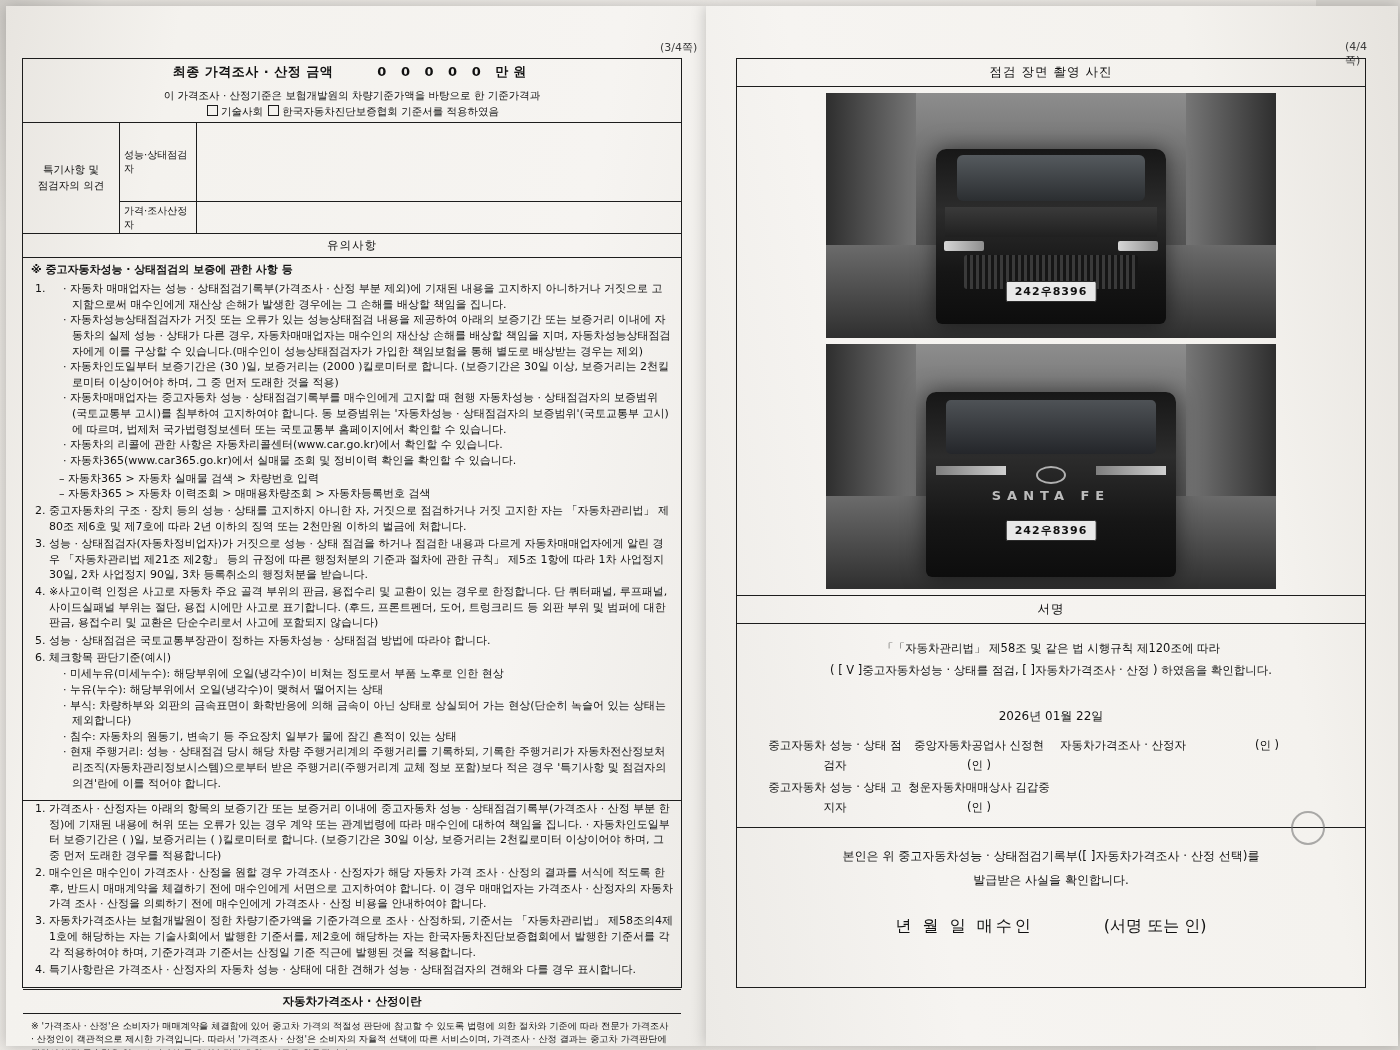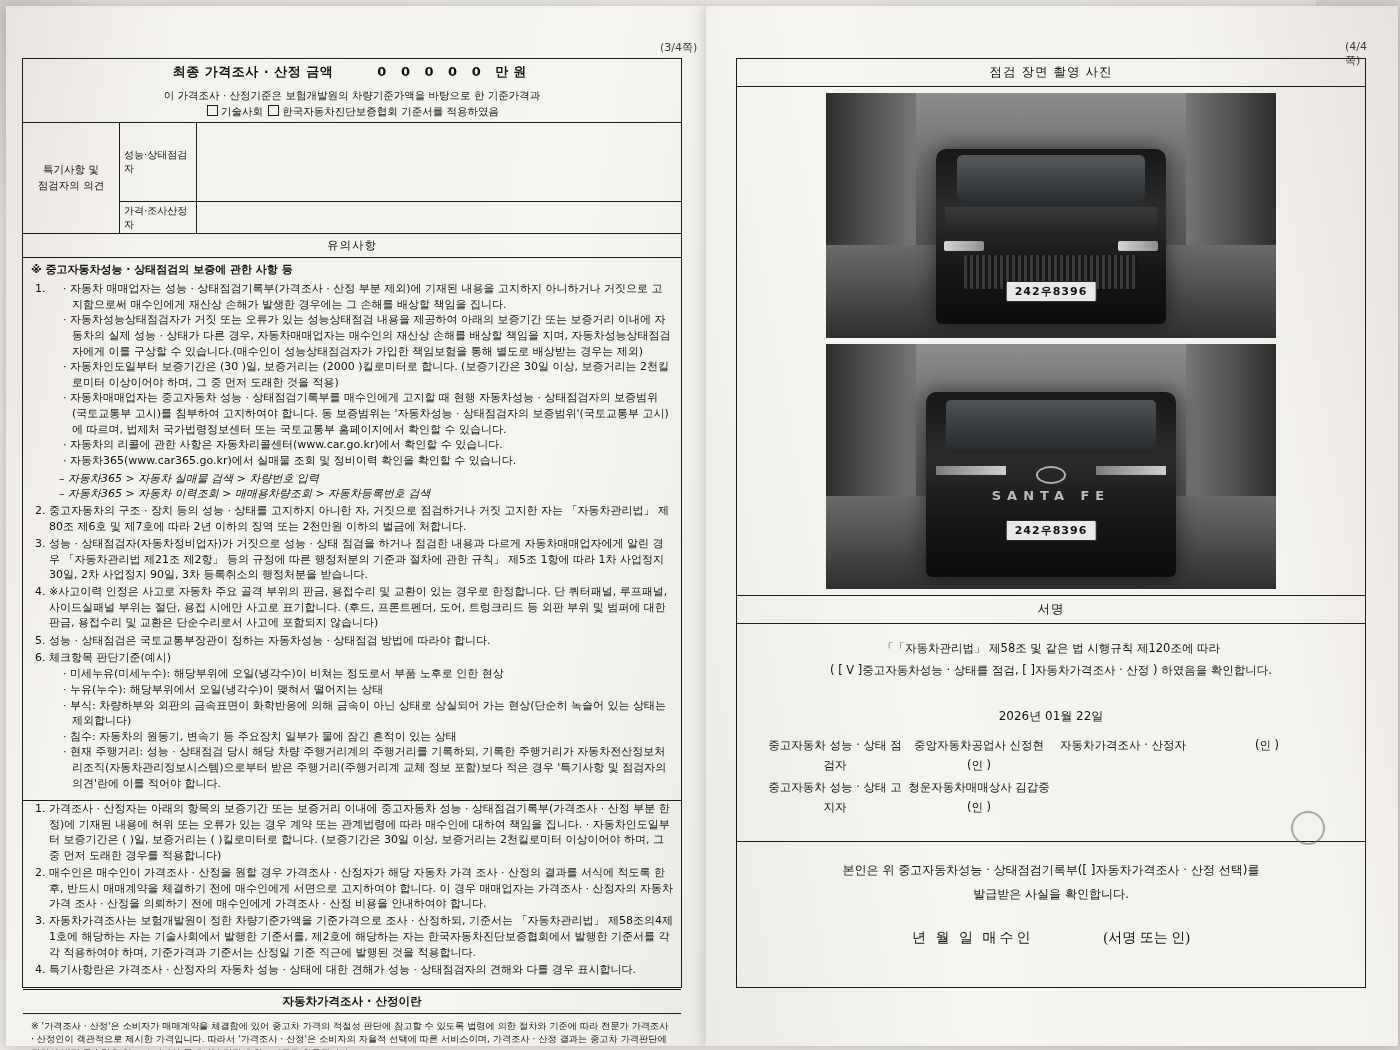--- a/index.html
+++ b/index.html
@@ -136,21 +136,20 @@
     margin: 1px 0 2px 0;
     padding-left: 14px;
     list-style: none;
   }
   ul.sub > li { text-indent: -9px; padding-left: 9px; }
   ul.sub > li:before { content: "· "; }
   ul.dash {
     margin: 0 0 0 10px;
     padding: 0;
     list-style: none;
-    font-style: italic;
   }
   ul.dash > li:before { content: "– "; }
 
   .box-title {
     border-top: 1.2px solid #1d1d1d;
     border-bottom: 1.2px solid #1d1d1d;
     text-align: center;
     font-size: 11.5px;
     font-weight: bold;
     padding: 4px 0;
@@ -301,33 +300,31 @@
     position: absolute;
     width: 30px; height: 30px;
     border: 2px solid #6b6b6b;
     border-radius: 50%;
     right: 40px;
     margin-top: -6px;
     opacity: .55;
   }
   .confirm-box {
     border-top: 1.2px solid #1d1d1d;
-    margin-top: 14px;
     padding: 16px 18px;
     text-align: center;
     font-size: 12px;
     line-height: 2;
   }
   .buyer-line {
     display: flex;
     justify-content: center;
     gap: 70px;
     margin-top: 18px;
-    font-size: 14px;
-    font-family: Liberation Serif, serif;
+    font-size: 16px;
   }
   .sp { letter-spacing: 3px; }
 </style>
 </head>
 <body>
 
 <div class="page-wrap">
 
   <div class="sheet sheet-left"></div>
   <div class="sheet sheet-right"></div>

